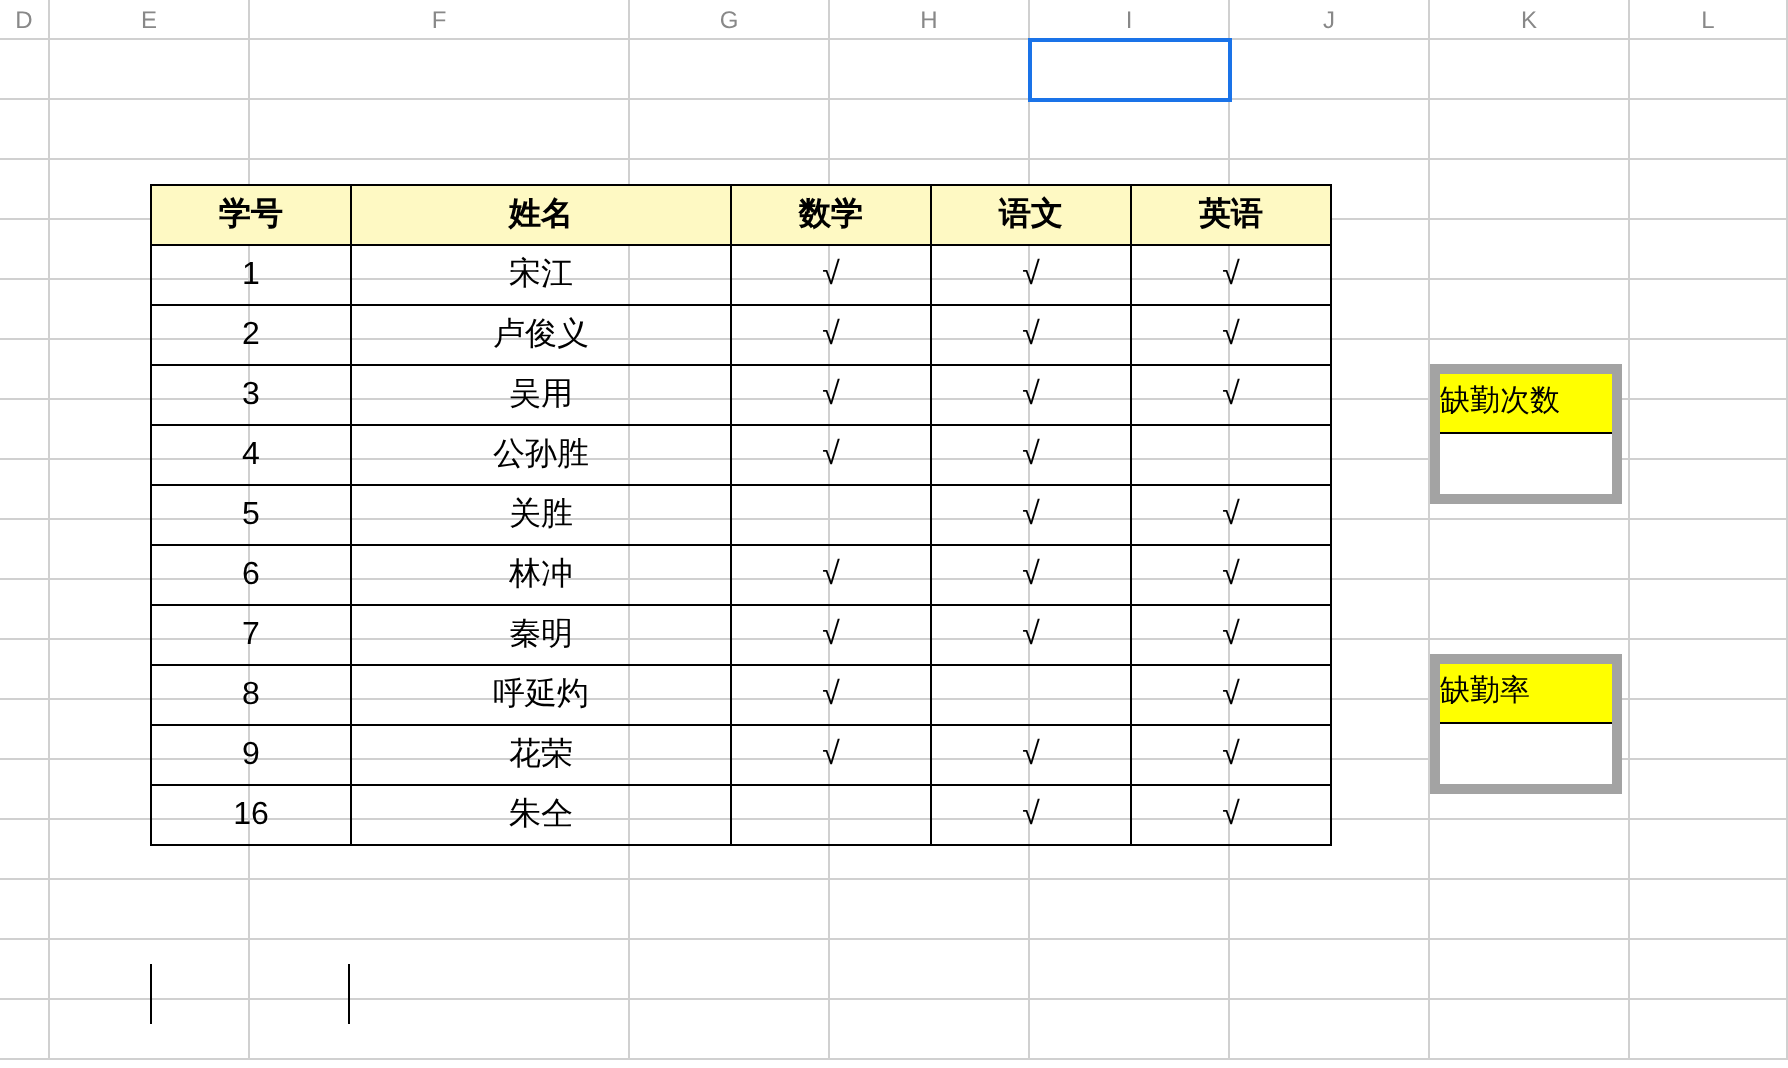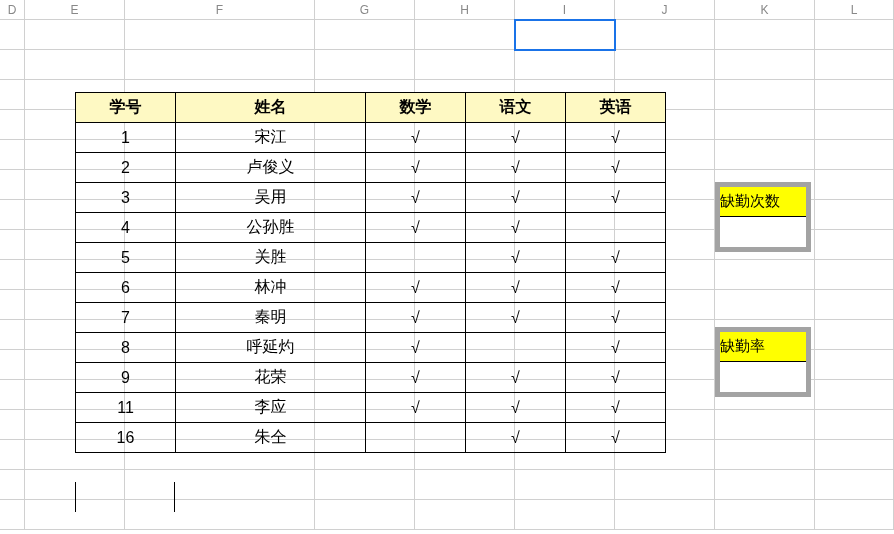--- a/index.html
+++ b/index.html
@@ -393,27 +393,20 @@
         <td class="colE">√</td>
       </tr>
       <tr>
         <td class="colA">9</td>
         <td class="colB">花荣</td>
         <td class="colC">√</td>
         <td class="colD">√</td>
         <td class="colE">√</td>
       </tr>
       <tr>
-        <td class="colA">11</td>
-        <td class="colB">李应</td>
-        <td class="colC">√</td>
-        <td class="colD">√</td>
-        <td class="colE">√</td>
-      </tr>
-      <tr>
         <td class="colA">16</td>
         <td class="colB">朱仝</td>
         <td class="colC"></td>
         <td class="colD">√</td>
         <td class="colE">√</td>
       </tr>
     </tbody>
 </table>
 
 <div class="stub-border"></div>

